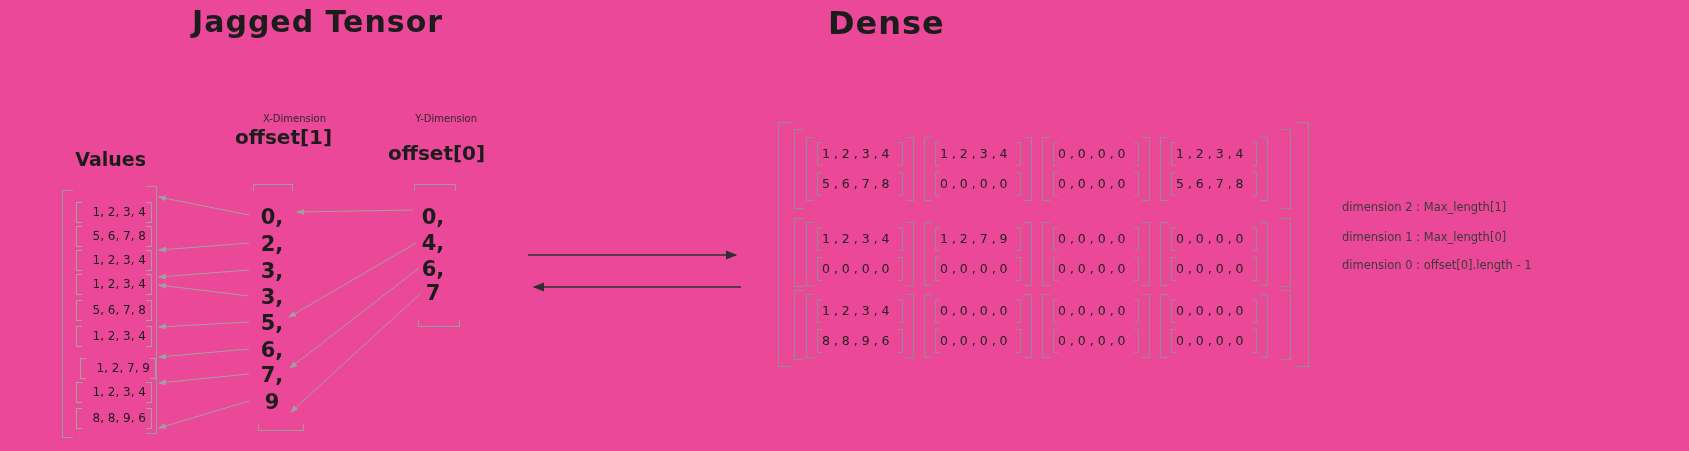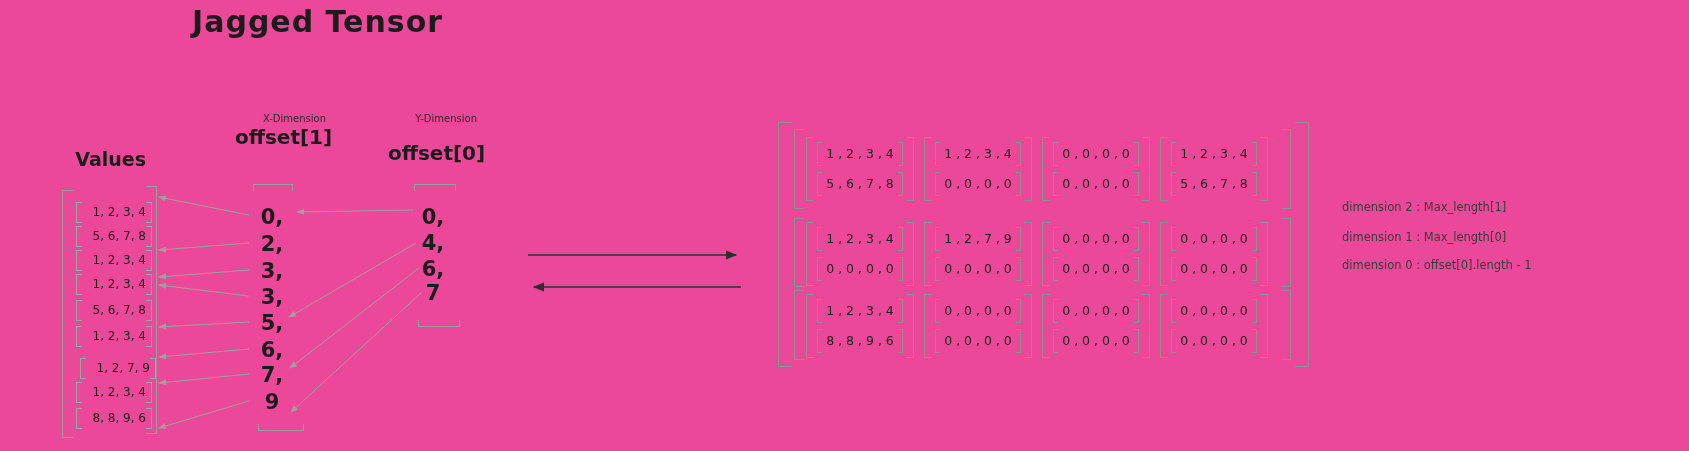--- a/index.html
+++ b/index.html
@@ -27,21 +27,21 @@
   .offnum { font-size:21px; font-weight:600; text-align:center; line-height:26px; white-space:nowrap; }
 
   
   .mat { position:absolute; width:108px; height:64px; display:flex; }
   .mat .mbl { width:7px; border-left:1.4px solid #8f8f8f; border-top:1.4px solid #8f8f8f; border-bottom:1.4px solid #8f8f8f; }
   .mat .mbr { width:7px; border-right:1.4px solid #8f8f8f; border-top:1.4px solid #8f8f8f; border-bottom:1.4px solid #8f8f8f; }
   .mat .mbody { flex:1; display:flex; flex-direction:column; justify-content:space-between; padding:5px 3px; }
   .mrow { display:flex; height:24px; }
   .mrow .bl { width:4px; border-left:1.1px solid #8f8f8f; border-top:1.1px solid #8f8f8f; border-bottom:1.1px solid #8f8f8f; }
   .mrow .br { width:4px; border-right:1.1px solid #8f8f8f; border-top:1.1px solid #8f8f8f; border-bottom:1.1px solid #8f8f8f; }
-  .mrow .mtxt { flex:1; text-align:center; font-size:12.5px; line-height:24px; color:#222; white-space:nowrap; }
+  .mrow .mtxt { flex:1; font-size:12.5px; line-height:24px; color:#222; white-space:nowrap; }
 
   .annot { font-size:11.5px; color:#3b3b3b; white-space:nowrap; }
 </style>
 </head>
 <body>
 
 <div class="canvas">
 
   <svg class="abs" width="1689" height="451" viewBox="0 0 1689 451" style="left:0;top:0;">
     <defs>
@@ -68,20 +68,21 @@
       <line x1="419" y1="268" x2="290" y2="368" marker-end="url(#ag)"></line>
       <line x1="421" y1="293" x2="291" y2="412" marker-end="url(#ag)"></line>
     </g>
     <g stroke="#2f2f2f" stroke-width="1.3">
       <line x1="528" y1="255" x2="736" y2="255" marker-end="url(#ad)"></line>
       <line x1="741" y1="287" x2="534" y2="287" marker-end="url(#ad)"></line>
     </g>
   </svg>
 
   <div class="abs title" style="left:192px; top:4px;">Jagged Tensor</div>
+  <div class="abs title" style="left:828px; top:4px; font-size:32px;">Dense</div>
 
   <div class="abs colhead" style="left:58px; top:148px; width:88px; font-size:19px;">Values</div>
   <div class="abs dimhead" style="left:240px; top:113px; width:86px;">X-Dimension</div>
   <div class="abs colhead" style="left:235px; top:125px; width:96px;">offset[1]</div>
   <div class="abs dimhead" style="left:391px; top:113px; width:86px;">Y-Dimension</div>
   <div class="abs colhead" style="left:388px; top:141px; width:96px;">offset[0]</div>
 
   <div class="abs brkl" style="left:62px; top:190px; width:10px; height:246px;"></div>
   <div class="abs brkr" style="left:146px; top:186px; width:10px; height:246px;"></div>
 

